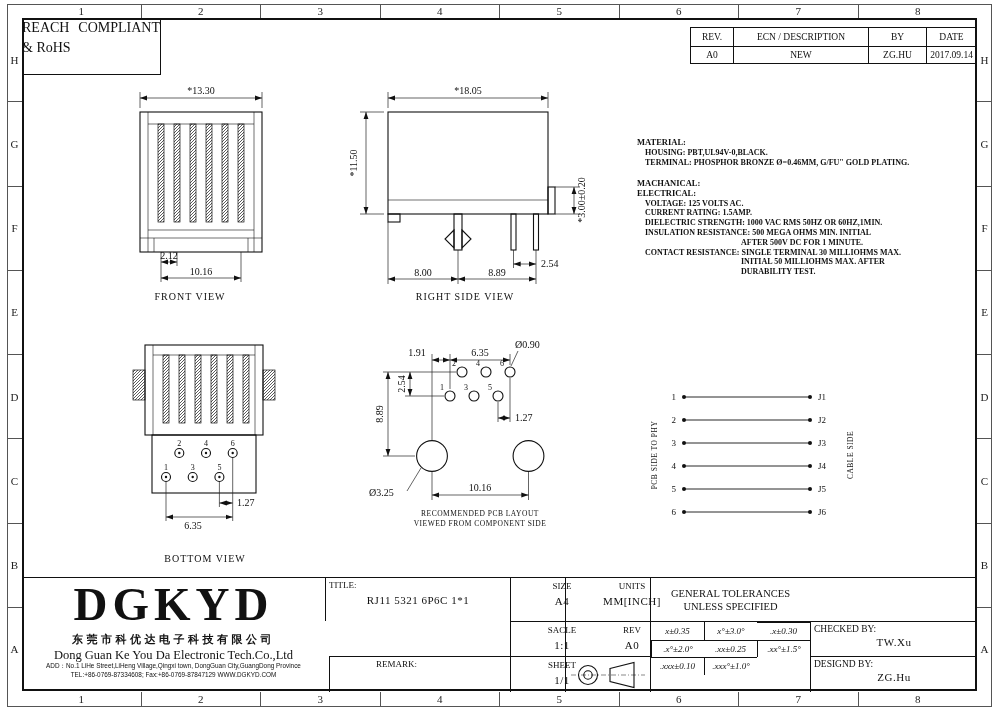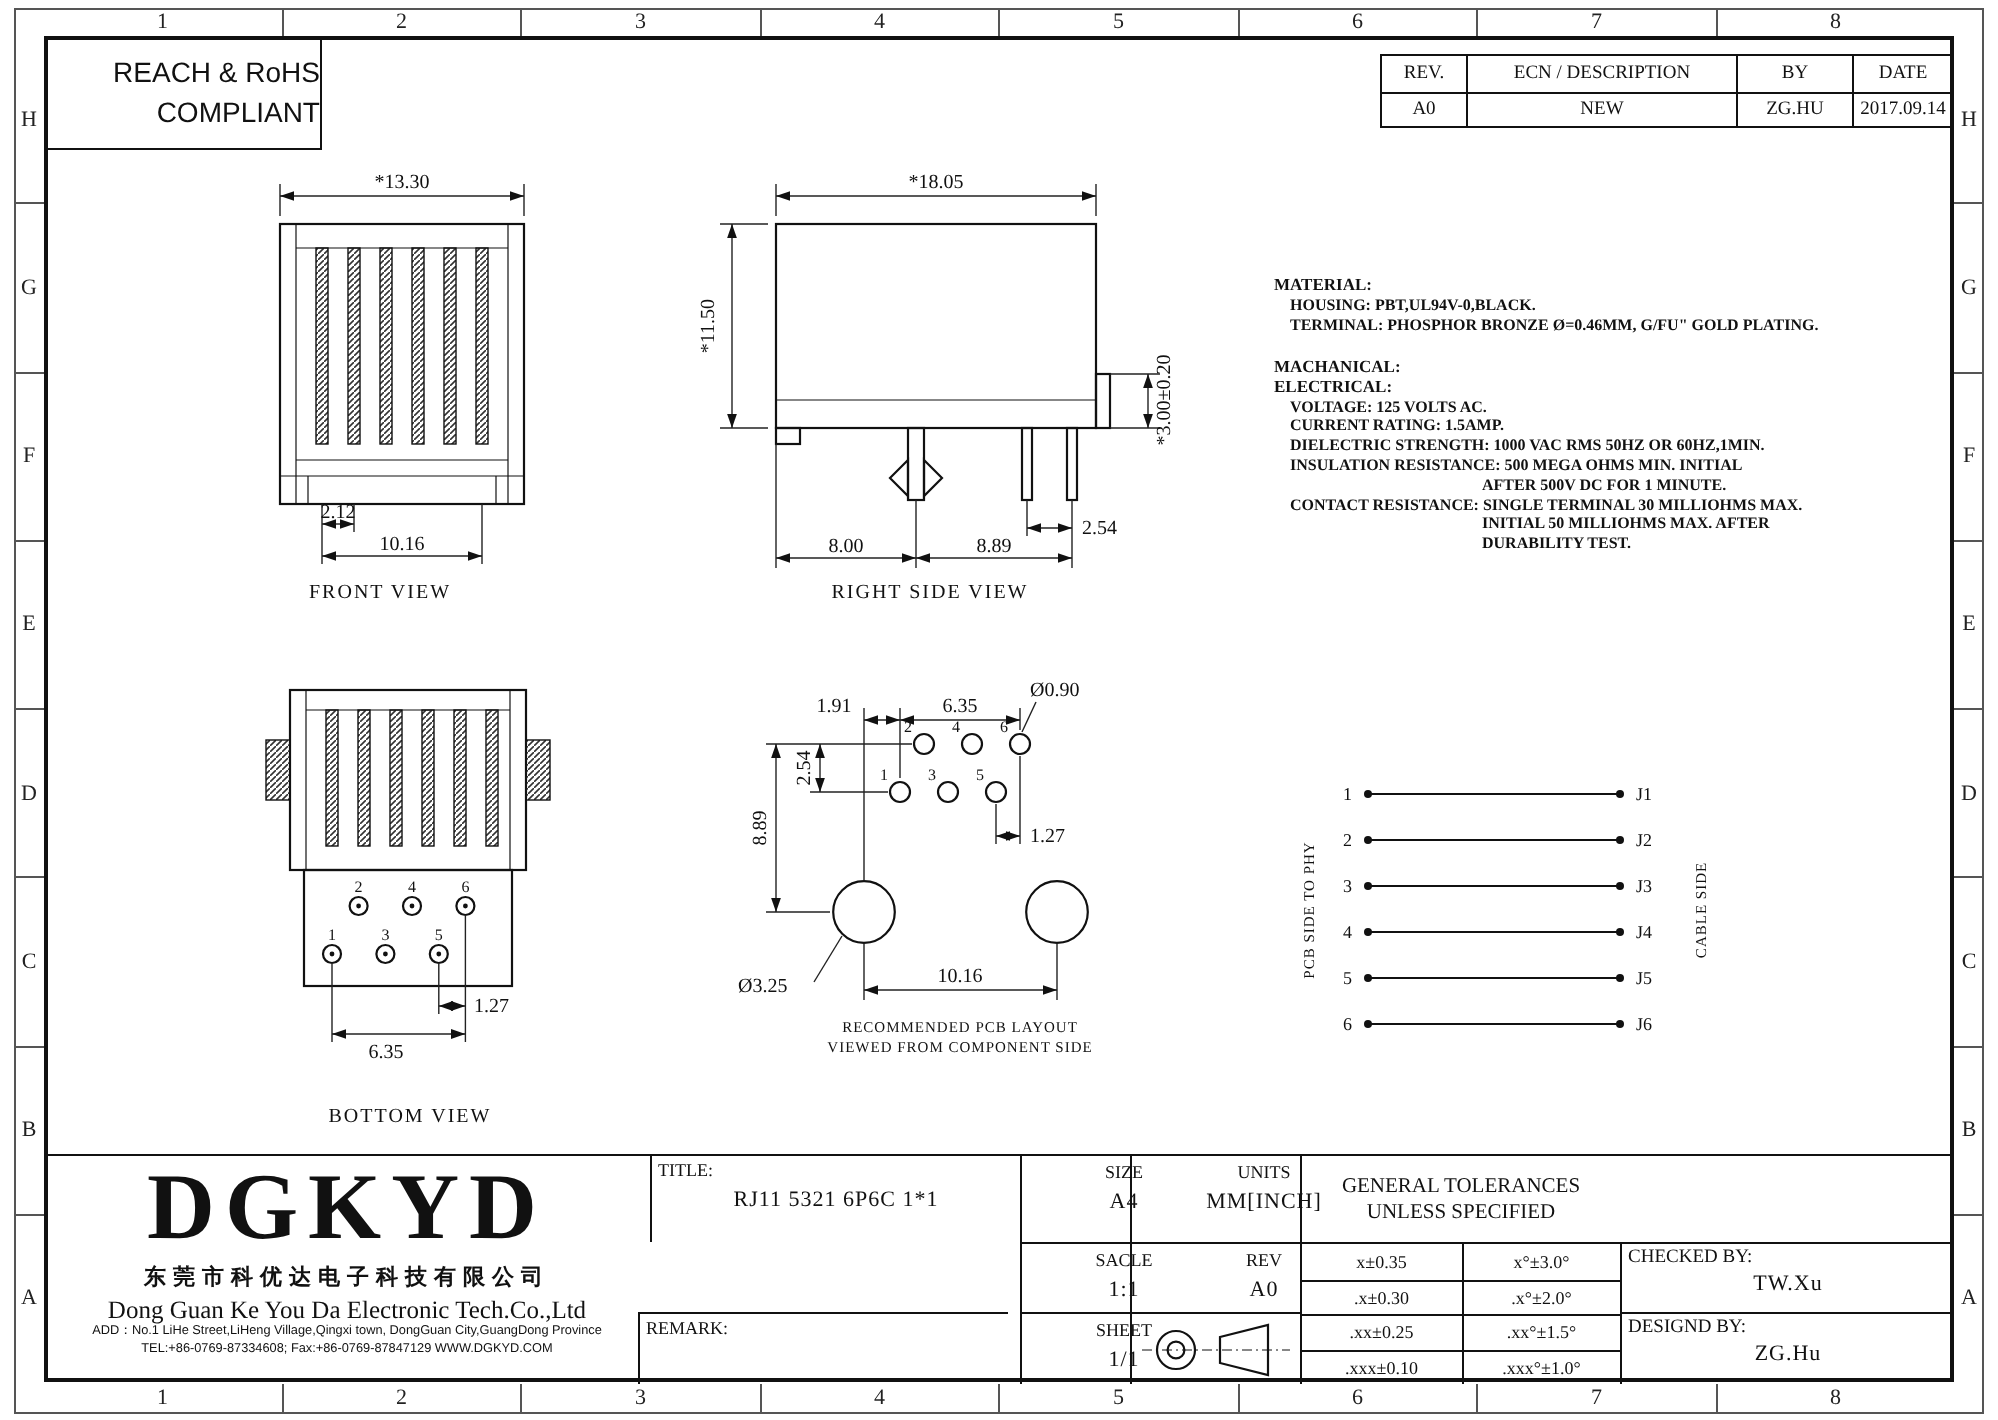--- a/index.html
+++ b/index.html
@@ -8,41 +8,41 @@
   .abs{position:absolute;}
   .frame-outer{left:7px;top:4px;width:985px;height:703px;border:1px solid #555;}
   .frame-inner{left:22px;top:18px;width:955px;height:673px;border:2px solid #111;}
   .strip{display:flex;font-size:11px;color:#222;}
   .strip.h{flex-direction:row;}
   .strip.v{flex-direction:column;}
   .strip .z{flex:1;display:flex;align-items:center;justify-content:center;}
   .strip.h .z + .z{border-left:1px solid #555;}
   .strip.v .z + .z{border-top:1px solid #555;}
   .reach{left:22px;top:18px;width:139px;height:57px;border-right:1.5px solid #111;border-bottom:1.5px solid #111;
-         display:flex;flex-direction:column;align-items:flex-end;justify-content:center;
-         font-family:Liberation Sans, sans-serif;font-size:14px;line-height:1.45;}
+         display:flex;align-items:flex-start;justify-content:center;
+         font-family:Liberation Serif, serif;font-size:14px;line-height:1.45;}
   .revtable{left:690px;top:27px;width:287px;display:grid;grid-template-columns:42px 135px 58px 1fr;
             grid-template-rows:18px 17px;border:1.2px solid #111;font-size:9.5px;}
   .rcell{display:flex;align-items:center;justify-content:center;border-left:1.2px solid #111;white-space:nowrap;}
   .rcell.c0{border-left:none;}
   .rcell.r1{border-top:1.2px solid #111;}
   .viewlabel{font-size:10px;letter-spacing:1px;text-align:center;}
   .specs{left:637px;top:124px;width:345px;margin-top:13px;}
   .spec-title{font-size:8.5px;font-weight:bold;line-height:10px;}
   .spec-body{font-size:8px;font-weight:bold;white-space:pre-wrap;padding-left:8px;line-height:9.8px;margin:1px 0 10px 0;}
   
   .tblock{left:22px;top:577px;width:955px;height:114px;border-top:1.5px solid #111;}
   .tb{position:absolute;border-left:1.2px solid #111;border-top:1.2px solid #111;}
   .tb.toprow{border-top:none;}
   .lab{font-size:9px;padding:2px 3px;text-align:left;}
   .val{text-align:center;font-size:11px;letter-spacing:0.5px;}
   .stackc{display:flex;flex-direction:column;align-items:center;padding-top:3px;padding-left:48px;}
   .stackc .lab{padding:0;}
   .stackc .val{margin-top:4px;}
-  .tolgrid{display:grid;grid-template-columns:1fr 1fr;grid-template-rows:repeat(4,1fr);}
+  .tolgrid{display:grid;grid-template-columns:1fr 1fr 1fr;grid-template-rows:repeat(4,1fr);font-style:italic;}
   .tc{display:flex;align-items:center;justify-content:center;font-size:9px;border-left:1.2px solid #111;border-top:1.2px solid #111;}
   .tc.nl{border-left:none;}
   .tc.nt{border-top:none;}
   .logo-cell{position:absolute;left:0;top:0;width:303px;height:114px;display:flex;flex-direction:column;align-items:center;}
   .logo{font-size:47px;font-weight:bold;letter-spacing:5px;line-height:52px;}
   .cnname{font-size:11px;font-weight:bold;letter-spacing:3.5px;line-height:18px;}
   .enname{font-size:12.5px;line-height:14px;}
   .smallline{font-size:6.4px;line-height:8.5px;font-family:"Liberation Sans",sans-serif;}
   svg text{font-family:"Liberation Serif",serif;font-size:10px;fill:#111;}
   svg text.t8{font-size:8px;}
@@ -401,21 +401,21 @@
     <div class="cnname">东莞市科优达电子科技有限公司</div>
     <div class="enname">Dong Guan Ke You Da Electronic Tech.Co.,Ltd</div>
     <div class="smallline">ADD：No.1 LiHe Street,LiHeng Village,Qingxi town, DongGuan City,GuangDong Province</div>
     <div class="smallline">TEL:+86-0769-87334608; Fax:+86-0769-87847129  WWW.DGKYD.COM</div>
   </div>
 
   <div class="tb toprow" style="left:303px;top:0;width:185px;height:43px;">
     <div class="lab">TITLE:</div>
     <div class="val" style="font-size:11px;margin-top:2px;">RJ11 5321 6P6C 1*1</div>
   </div>
-  <div class="tb" style="left:297px;top:78px;width:185px;height:36px;">
+  <div class="tb" style="left:307px;top:78px;width:185px;height:36px;padding-left:43px;">
     <div class="lab">REMARK:</div>
   </div>
 
   <div class="tb toprow stackc" style="left:488px;top:0;width:55px;height:43px;">
     <div class="lab">SIZE</div>
     <div class="val">A4</div>
   </div>
   <div class="tb stackc" style="left:488px;top:43px;width:55px;height:35px;">
     <div class="lab">SACLE</div>
     <div class="val">1:1</div>

